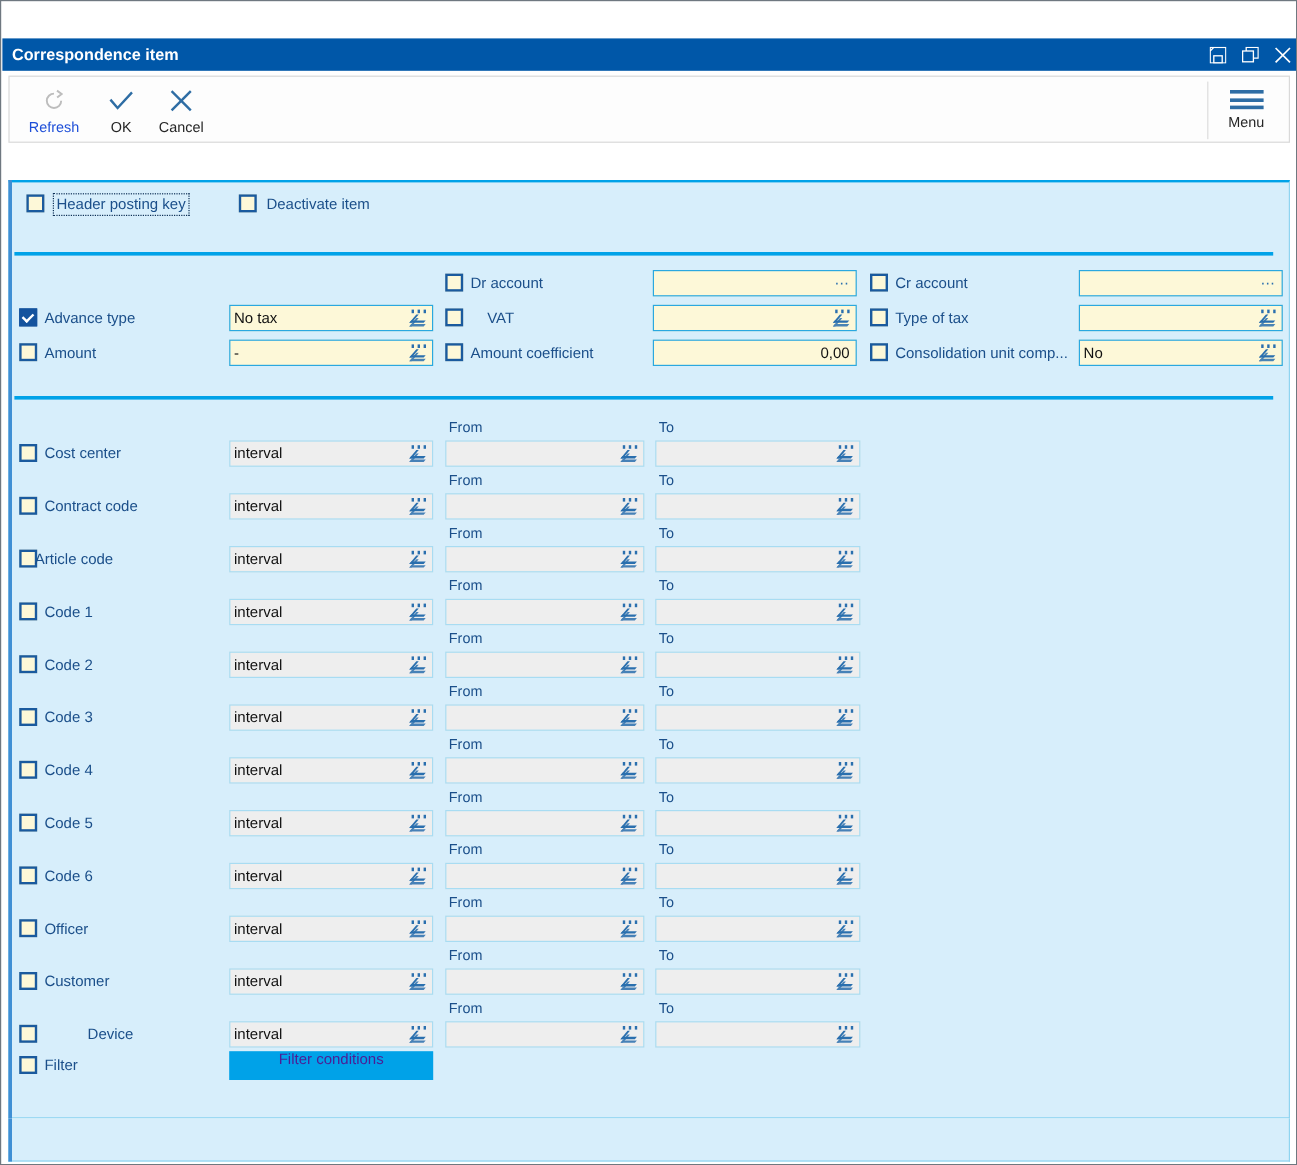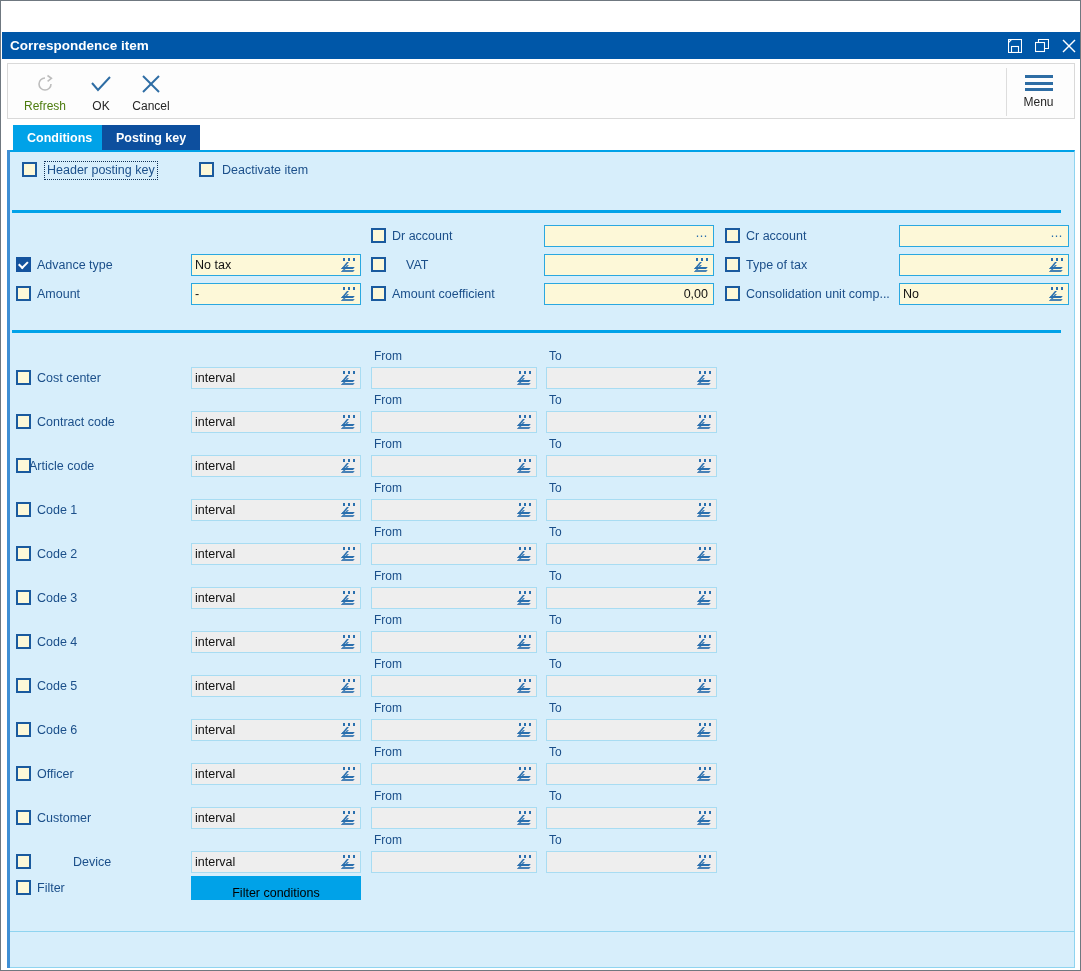--- a/index.html
+++ b/index.html
@@ -95,21 +95,21 @@
   }
   .tb-item {
     position: absolute; top: 4px;
     width: 62px; height: 48px;
     display: flex; flex-direction: column;
     align-items: center; justify-content: center;
     gap: 3px;
   }
   .tb-icon { height: 24px; display:flex; align-items:center; justify-content:center; }
   .tb-label { font-size: 12px; color: #262626; }
-  .tb-item.disabled .tb-label { color: #4d7c0f; }
+  .tb-item.disabled .tb-label { color: #1d4ed8; }
 
   #tb-refresh { left: 6px; }
   #tb-ok      { left: 62px; }
   #tb-cancel  { left: 112px; }
 
   #tb-menu {
     position: absolute; right: 4px; top: 4px;
     width: 64px; height: 48px;
     display: flex; flex-direction: column;
     align-items: center; justify-content: center; gap: 4px;
@@ -248,22 +248,22 @@
   .ellipsis {
     flex: none; width: 16px;
     font-size: 12px; color: #2a6fae;
     text-align: center; letter-spacing: 1px;
     line-height: 14px;
   }
 
   .btn-primary {
     position: absolute; height: 24px;
     background: #00a2e8; border: none;
-    color: #000000; font-size: 12.5px;
-    display: flex; align-items: flex-end; justify-content: center;
+    color: #4c1d95; font-size: 12.5px;
+    display: flex; align-items: flex-start; justify-content: center;
     cursor: pointer;
     font-family: "Liberation Sans", sans-serif;
   }
 </style>
 </head>
 <body>
 
 <div id="window">
 
 
@@ -325,28 +325,20 @@
     <div id="tb-menu">
       <span class="ham">
           <i></i>
           <i></i>
           <i></i>
         </span>
       <span class="tb-label">Menu</span>
     </div>
   </div>
 
-  <div id="tabstrip">
-    <div class="tab" id="tab-conditions">
-      <span>Conditions</span>
-    </div>
-    <div class="tab" id="tab-postingkey">
-      <span>Posting key</span>
-    </div>
-  </div>
 
   <div id="panel"></div>
   <div id="panel-left-edge"></div>
 
   <div class="chk" style="left:21px; top:161px;"></div>
   <div class="lbl focused" style="left:44px; top:161px;">Header posting key</div>
 
   <div class="chk" style="left:198px; top:161px;"></div>
   <div class="lbl" style="left:221px; top:162px;">Deactivate item</div>
 

